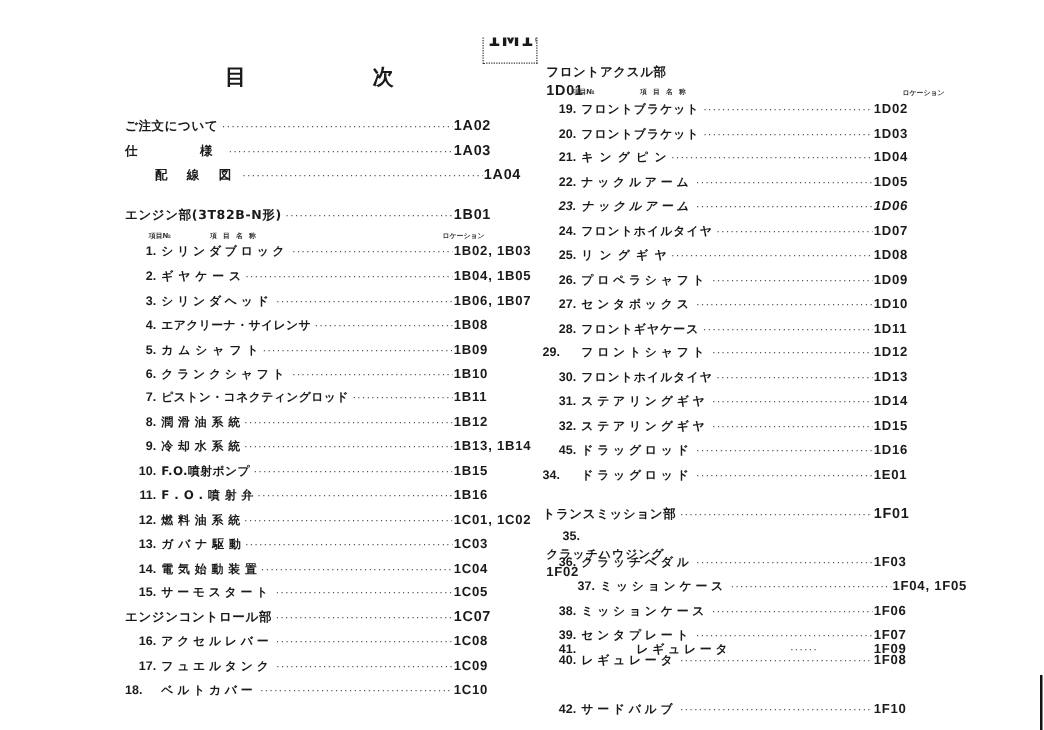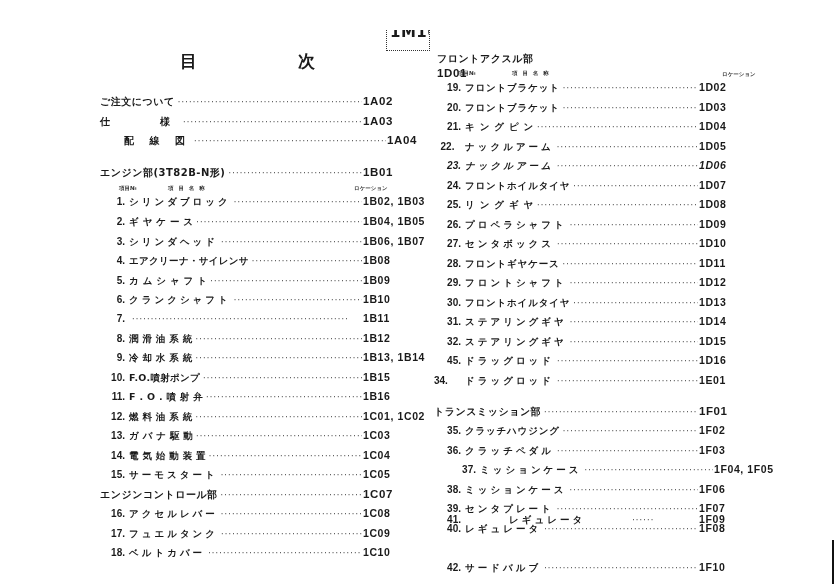--- a/index.html
+++ b/index.html
@@ -107,20 +107,21 @@
         <span class="code" style="width:72px">1B09</span>
       </div>
       <div class="row item" style="left: 100px; top: 292px; width: 335px;">
         <span class="num" style="display:inline-block;width:25px;text-align:right">6.</span>
         <span class="label" style="letter-spacing:3px">クランクシャフト</span>
         <span class="dots">··························································</span>
         <span class="code" style="width:72px">1B10</span>
       </div>
       <div class="row item" style="left: 100px; top: 311px; width: 335px;">
         <span class="num" style="display:inline-block;width:25px;text-align:right">7.</span>
+        <span class="label" style="letter-spacing:0.3px">ピストン・コネクティングロッド</span>
         <span class="dots">··························································</span>
         <span class="code" style="width:72px">1B11</span>
       </div>
       <div class="row item" style="left: 100px; top: 331px; width: 335px;">
         <span class="num" style="display:inline-block;width:25px;text-align:right">8.</span>
         <span class="label" style="letter-spacing:0.3px">潤 滑 油 系 統</span>
         <span class="dots">··························································</span>
         <span class="code" style="width:72px">1B12</span>
       </div>
       <div class="row item" style="left: 100px; top: 350px; width: 335px;">
@@ -171,21 +172,21 @@
         <span class="dots">··························································</span>
         <span class="code" style="width:72px">1C08</span>
       </div>
       <div class="row item" style="left: 100px; top: 526px; width: 335px;">
         <span class="num" style="display:inline-block;width:25px;text-align:right">17.</span>
         <span class="label" style="letter-spacing:3px">フュエルタンク</span>
         <span class="dots">··························································</span>
         <span class="code" style="width:72px">1C09</span>
       </div>
       <div class="row item" style="left: 100px; top: 545px; width: 335px;">
-        <span class="num" style="display:inline-block;width:25px;text-align:right">18.</span>
+        <span class="num" style="display:inline-block;width:25px;text-align:left">18.</span>
         <span class="label" style="letter-spacing:3px">ベルトカバー</span>
         <span class="dots">··························································</span>
         <span class="code" style="width:72px">1C10</span>
       </div>
     </div>
 
   <div class="row section" style="left:100px; top:487px; width:335px;">
     <span class="label">エンジンコントロール部</span>
     <span class="dots">··························································</span>
     <span class="code" style="width:72px">1C07</span>
@@ -215,21 +216,21 @@
         <span class="dots">··························································</span>
         <span class="code" style="width:70px">1D03</span>
       </div>
       <div class="row item" style="left: 434px; top: 119px; width: 335px;">
         <span class="num" style="display:inline-block;width:27px;text-align:right">21.</span>
         <span class="label" style="letter-spacing:0.8px">キ ン グ ピ ン</span>
         <span class="dots">··························································</span>
         <span class="code" style="width:70px">1D04</span>
       </div>
       <div class="row item" style="left: 434px; top: 139px; width: 335px;">
-        <span class="num" style="display:inline-block;width:27px;text-align:center">22.</span>
+        <span class="num" style="display:inline-block;width:27px;text-align:right">22.</span>
         <span class="label" style="letter-spacing:3px">ナックルアーム</span>
         <span class="dots">··························································</span>
         <span class="code" style="width:70px">1D05</span>
       </div>
       <div class="row item" style="left: 434px; top: 158px; width: 335px; font-style: italic;">
         <span class="num" style="display:inline-block;width:27px;text-align:right">23.</span>
         <span class="label" style="letter-spacing:3px">ナックルアーム</span>
         <span class="dots">··························································</span>
         <span class="code" style="width:70px">1D06</span>
       </div>
@@ -257,21 +258,21 @@
         <span class="dots">··························································</span>
         <span class="code" style="width:70px">1D10</span>
       </div>
       <div class="row item" style="left: 434px; top: 256px; width: 335px;">
         <span class="num" style="display:inline-block;width:27px;text-align:right">28.</span>
         <span class="label" style="letter-spacing:0.8px">フロントギヤケース</span>
         <span class="dots">··························································</span>
         <span class="code" style="width:70px">1D11</span>
       </div>
       <div class="row item" style="left: 434px; top: 275px; width: 335px;">
-        <span class="num" style="display:inline-block;width:27px;text-align:right">29.</span>
+        <span class="num" style="display:inline-block;width:27px;">29.</span>
         <span class="label" style="letter-spacing:3px">フロントシャフト</span>
         <span class="dots">··························································</span>
         <span class="code" style="width:70px">1D12</span>
       </div>
       <div class="row item" style="left: 434px; top: 295px; width: 335px;">
         <span class="num" style="display:inline-block;width:27px;text-align:right">30.</span>
         <span class="label" style="letter-spacing:0.8px">フロントホイルタイヤ</span>
         <span class="dots">··························································</span>
         <span class="code" style="width:70px">1D13</span>
       </div>
@@ -292,21 +293,21 @@
         <span class="label" style="letter-spacing:3px">ドラッグロッド</span>
         <span class="dots">··························································</span>
         <span class="code" style="width:70px">1D16</span>
       </div>
       <div class="row item" style="left: 434px; top: 373px; width: 335px;">
         <span class="num" style="display:inline-block;width:27px;text-align:left">34.</span>
         <span class="label" style="letter-spacing:3px">ドラッグロッド</span>
         <span class="dots">··························································</span>
         <span class="code" style="width:70px">1E01</span>
       </div>
-      <div class="row item" style="left: 434px; top: 423px; width: 335px;">
+      <div class="row item" style="left: 434px; top: 423px; width: 335px; flex-direction: column;">
         <span class="num" style="display:inline-block;width:27px;text-align:right">35.</span>
         <span class="label" style="letter-spacing:0.8px">クラッチハウジング</span>
         <span class="dots">··························································</span>
         <span class="code" style="width:70px">1F02</span>
       </div>
       <div class="row item" style="left: 434px; top: 443px; width: 335px;">
         <span class="num" style="display:inline-block;width:27px;text-align:right">36.</span>
         <span class="label" style="letter-spacing:3px">クラッチペダル</span>
         <span class="dots">··························································</span>
         <span class="code" style="width:70px">1F03</span>

